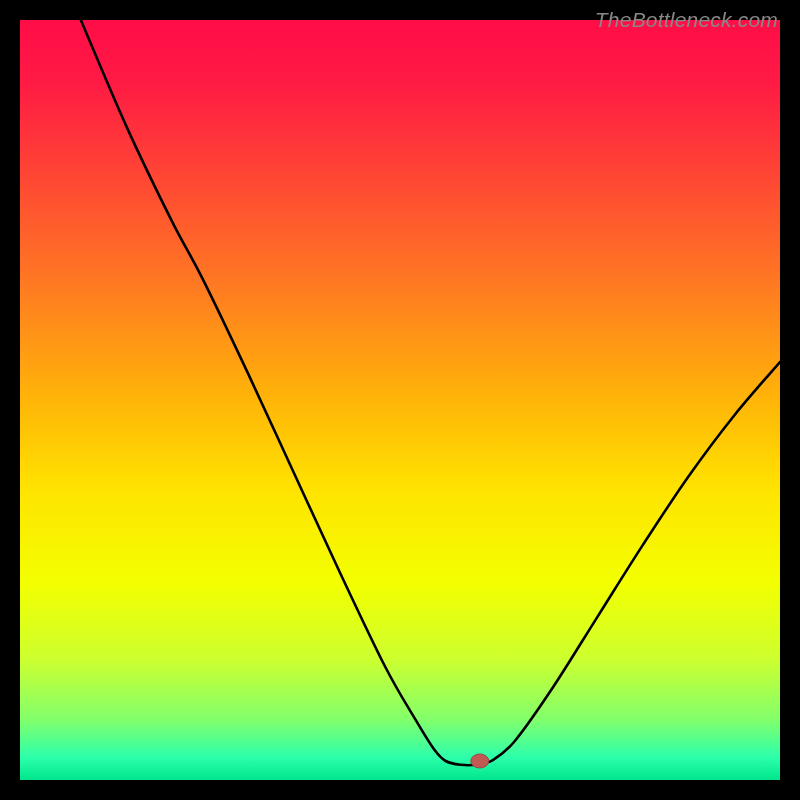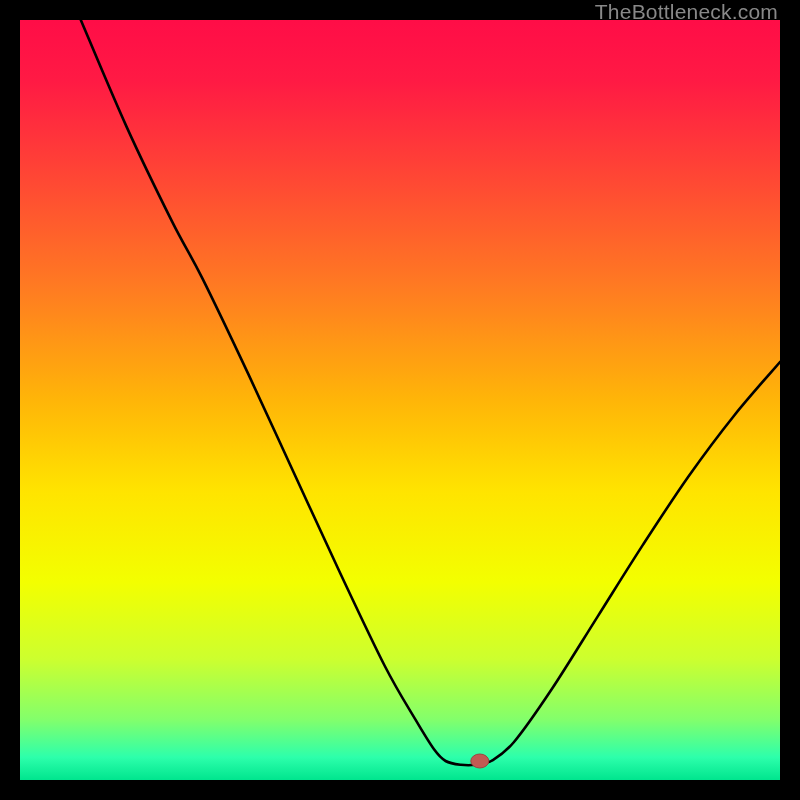--- a/index.html
+++ b/index.html
@@ -15,25 +15,26 @@
     position: absolute;
     left: 20px;
     top: 20px;
     width: 760px;
     height: 760px;
     background: #000;
   }
   .watermark {
     position: absolute;
     right: 22px;
-    top: 0px;
+    top: 8px;
     font-size: 21px;
     color: #888;
     letter-spacing: 0.2px;
     user-select: none;
+    font-style: italic;
   }
   svg {
     display: block;
   }
 </style>
 </head>
 <body>
 
 <div class="frame">
   <svg width="760" height="760" viewBox="0 0 760 760">

